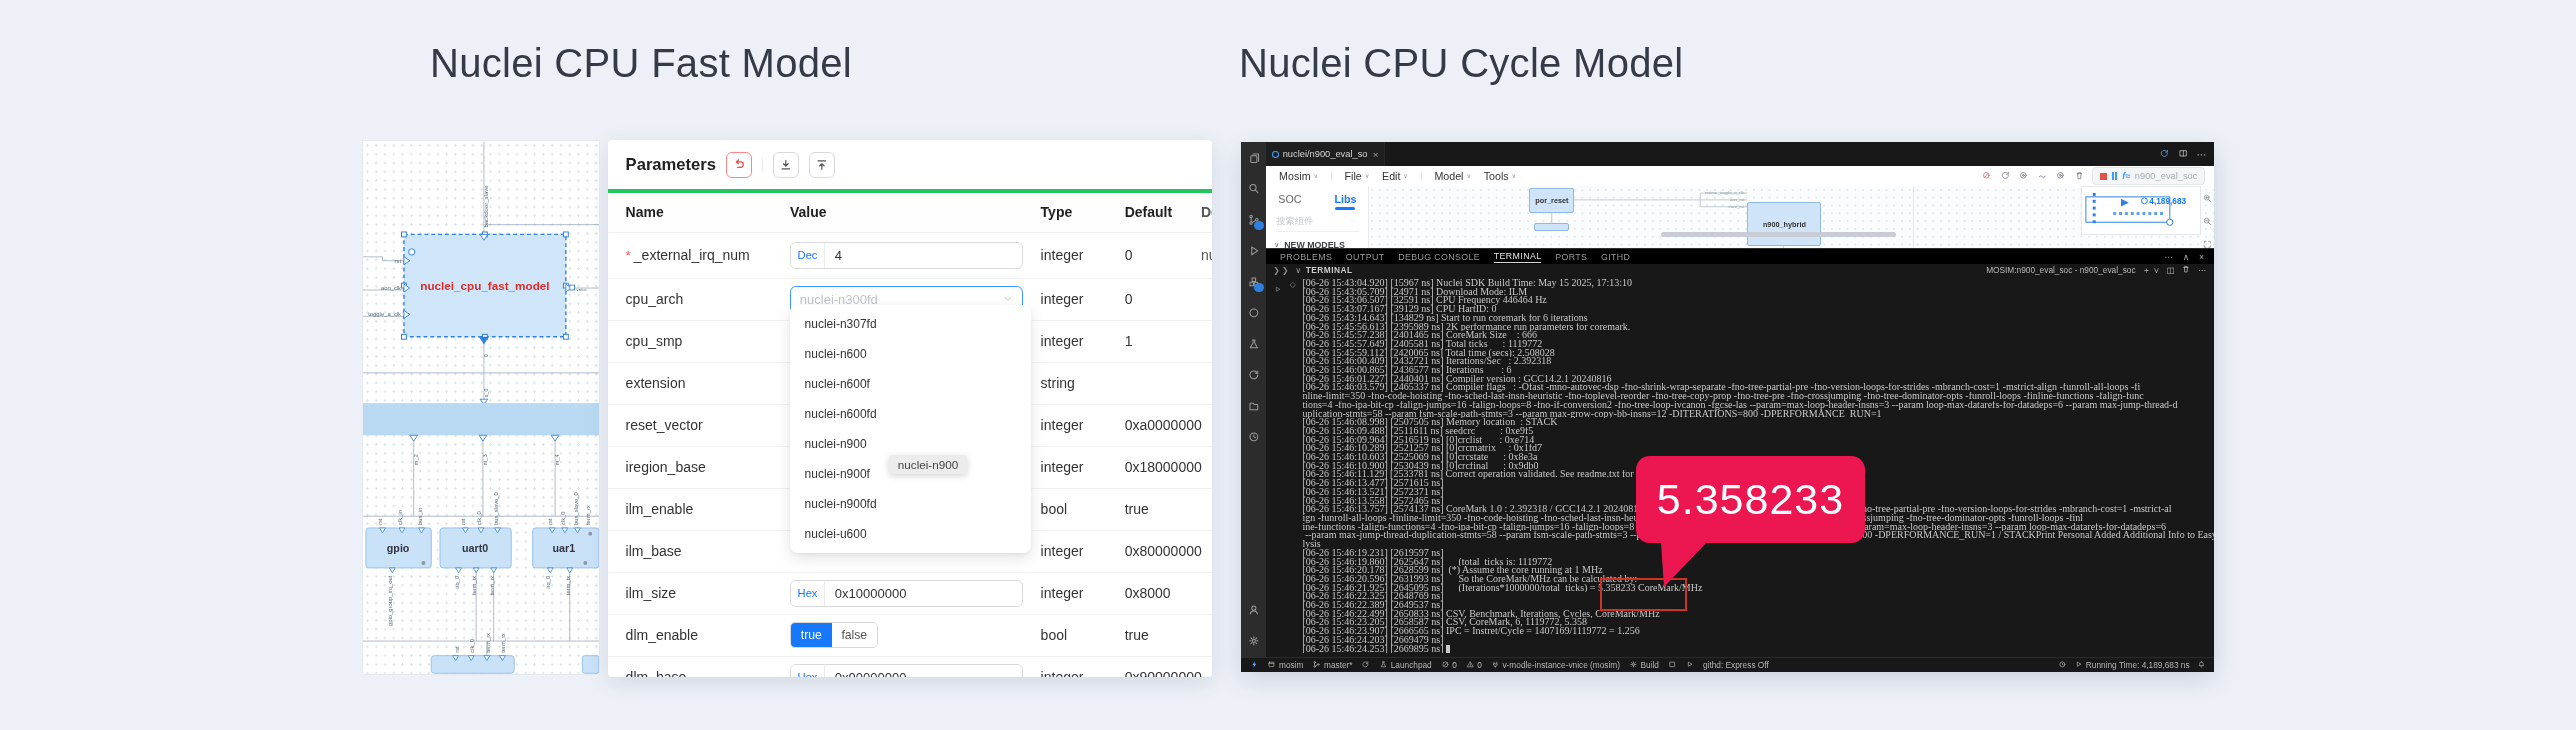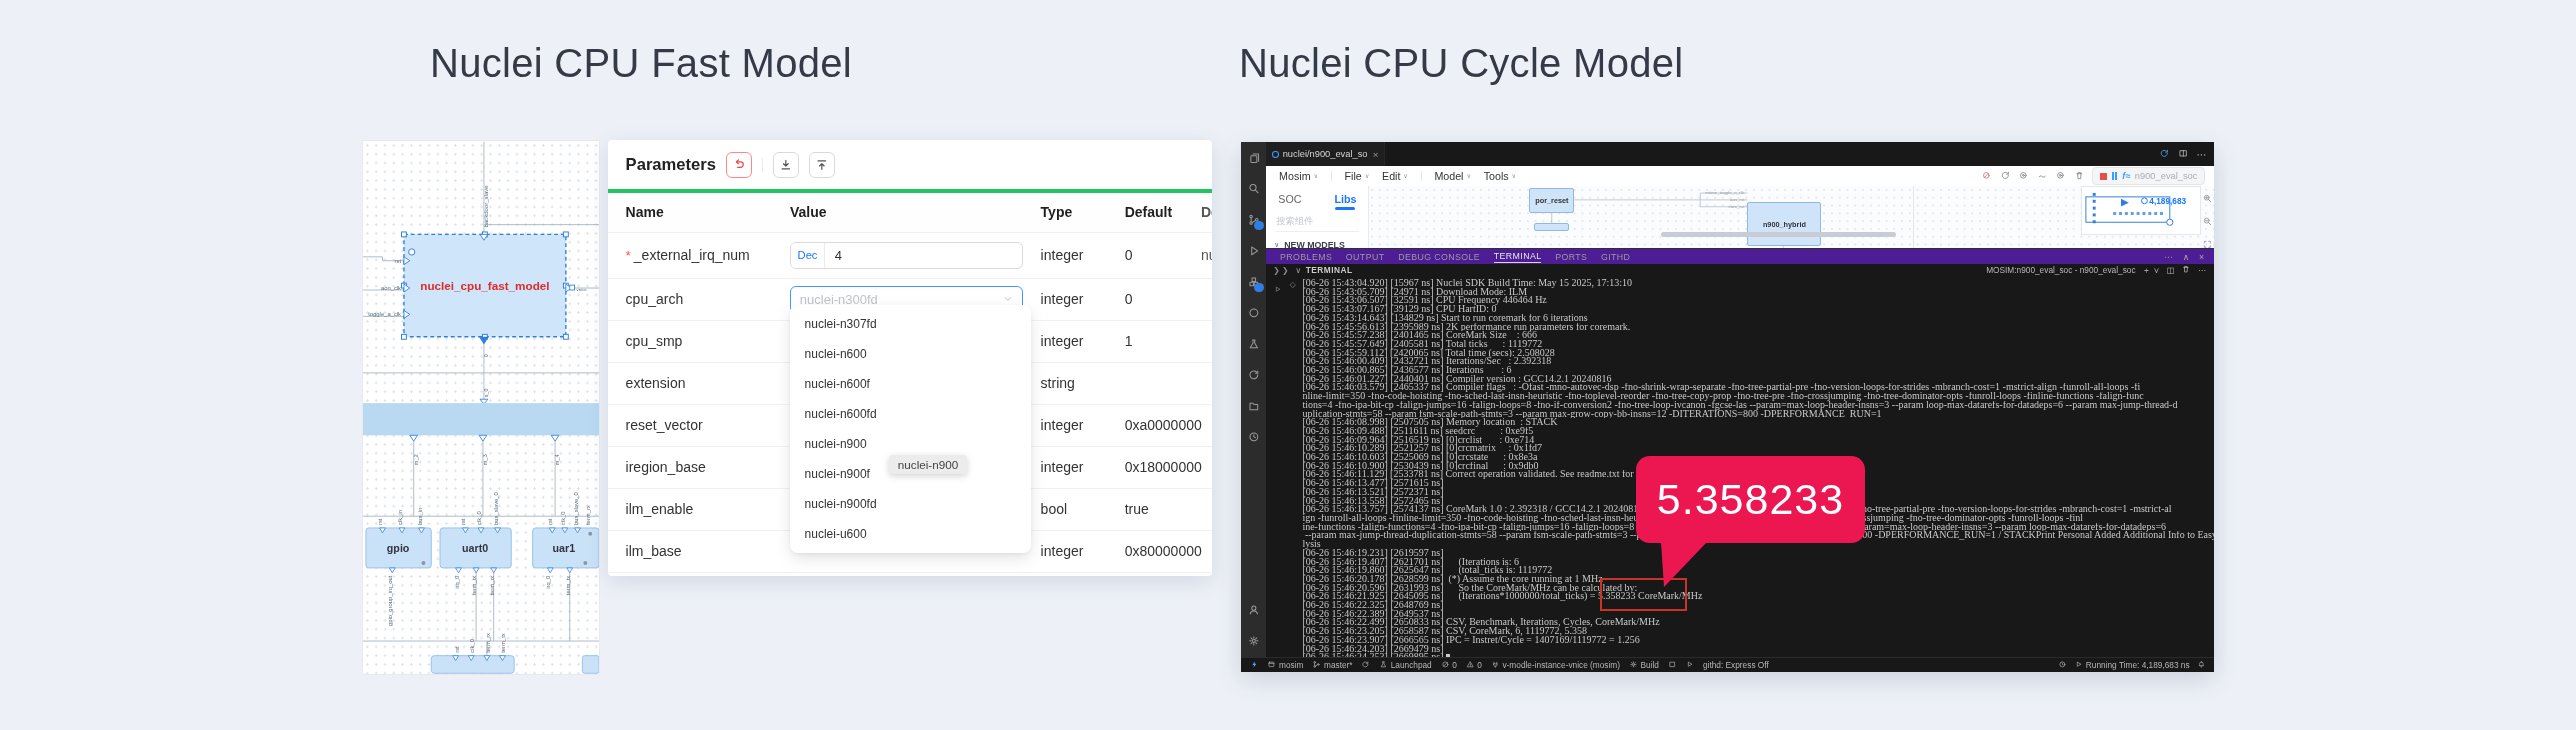--- a/index.html
+++ b/index.html
@@ -8,21 +8,21 @@
   .sec-title{position:absolute;font-size:40px;font-weight:500;color:#343a46;letter-spacing:0.3px;white-space:nowrap}
 
   
   .fm-diagram{position:absolute;left:362px;top:140px;width:236px;height:533px;background:#fff;
               border:1px solid #e6ebf2;overflow:hidden;
               background-image:radial-gradient(#dde4ec 1px,transparent 1px);background-size:8.8px 8.8px}
   .fm-diagram svg{position:absolute;left:0;top:0}
   .fm-diagram text{font-family:"Liberation Sans",sans-serif}
 
   
-  .params{position:absolute;left:608px;top:140px;width:604px;height:436px;background:#fff;border-radius:3.9px;
+  .params{position:absolute;left:608px;top:140px;width:604px;height:537px;background:#fff;border-radius:3.9px;
           box-shadow:0 5.9px 21.5px rgba(25,45,90,.12);overflow:hidden}
   .p-head{display:flex;align-items:center;gap:9.8px;padding:11.7px 0 10.7px 17.6px}
   .p-title{font-size:16.6px;font-weight:700;color:#222}
   .icon-btn{width:24.4px;height:24.4px;border:1px solid #d9d9d9;border-radius:5.9px;display:flex;align-items:center;justify-content:center;background:#fff}
   .icon-btn.red{border-color:#ff8589}
   .v-div{width:1px;height:14.7px;background:#ececec}
   .p-row{display:grid;grid-template-columns:182px 235px 86px 84px 1fr;align-items:center;height:41px;
          border-top:1px solid #f1f1f1;font-size:14px;color:#333}
   .p-row.hdr{height:39px;font-weight:700;color:#1f1f1f;background:#fefefe;border-top:4px solid #22c55e}
   .p-row.r0{height:45px}
@@ -79,21 +79,21 @@
   .side-sec .chev{font-size:6.8px;color:#666;font-weight:400}
   .canvas{position:absolute;left:102px;top:0;right:0;height:62px;
           background-image:radial-gradient(#e4e9ef 0.8px,transparent 0.8px);background-size:7.8px 7.8px}
   .blk{position:absolute;background:#cfe4f8;border:1px solid #90b8e0;border-radius:2px;display:flex;align-items:center;justify-content:center;
        font-size:7.3px;color:#333;font-weight:600;box-sizing:border-box}
   .pins{position:absolute;left:322px;top:2.9px;width:54px;font-size:4.4px;line-height:7.2px;color:#98a2ae;text-align:right;white-space:pre-line}
   .cv-div{position:absolute;left:545px;top:0;width:1px;height:62px;background:#e2e5ea}
   .cv-sb{position:absolute;left:293px;top:46px;width:235px;height:4.9px;border-radius:2.9px;background:#c8cdd5}
   .mini{position:absolute;left:713px;top:0;width:120px;height:49px;background:#fff;border:1px solid #e4e7eb;overflow:hidden;box-sizing:border-box}
   .cv-tools{position:absolute;left:834px;top:3.9px;display:flex;flex-direction:column;gap:4.9px;color:#8b9099}
-  .panelbar{position:absolute;left:25.4px;top:106px;right:0;height:16.6px;background:#4c1d95;display:flex;align-items:center;border-top:1px solid #303030}
+  .panelbar{position:absolute;left:25.4px;top:106px;right:0;height:16.6px;background:#000000;display:flex;align-items:center;border-top:1px solid #303030}
   .ptab{font-size:8.8px;color:#9b9b9b;margin-left:13.7px;letter-spacing:0.4px;padding-bottom:1px;white-space:nowrap}
   .ptab.active{color:#e8e8e8;border-bottom:1px solid #d7d7d7}
   .pbar-right{margin-left:auto;margin-right:9.8px;display:flex;gap:9.8px;color:#aaa;font-size:8.8px}
   .termhead{position:absolute;left:25.4px;top:122px;right:0;height:12.7px;display:flex;align-items:center;background:#181818;font-size:8.3px;color:#ccc}
   .th-chev{color:#888;margin-left:6.8px;font-size:7.8px}
   .th-title{margin-left:6.8px;font-weight:700;letter-spacing:0.5px;display:flex;gap:3.9px;align-items:center}
   .th-right{margin-left:auto;margin-right:7.8px;display:flex;gap:6.8px;align-items:center;color:#b9b9b9;font-size:8.3px;white-space:nowrap}
   .term{position:absolute;left:25.4px;top:135px;right:0;bottom:13.7px;background:#181818;overflow:hidden}
   .term-g{position:absolute;left:6.8px;top:2.9px;display:flex;gap:7.8px;color:#8a8a8a}
   .tlines{position:absolute;left:36px;top:2px;right:0}
@@ -609,21 +609,20 @@
           <div>[06-26 15:46:11.129] [2533781 ns] Correct operation validated. See readme.txt for run and reporting rules.</div>
           <div>[06-26 15:46:13.477] [2571615 ns]</div>
           <div>[06-26 15:46:13.521] [2572371 ns]</div>
           <div>[06-26 15:46:13.558] [2572465 ns]</div>
           <div>[06-26 15:46:13.757] [2574137 ns] CoreMark 1.0 : 2.392318 / GCC14.2.1 20240816 -Ofast -mno-autovec-dsp -fno-shrink-wrap-separate -fno-tree-partial-pre -fno-version-loops-for-strides -mbranch-cost=1 -mstrict-al</div>
           <div>ign -funroll-all-loops -finline-limit=350 -fno-code-hoisting -fno-sched-last-insn-heuristic -fno-toplevel-reorder -fno-tree-copy-prop -fno-crossjumping -fno-tree-dominator-opts -funroll-loops -finl</div>
           <div>ine-functions -falign-functions=4 -fno-ipa-bit-cp -falign-jumps=16 -falign-loops=8 -fno-if-conversion2 -fno-tree-loop-ivcanon -fgcse-las --param=max-loop-header-insns=3 --param loop-max-datarefs-for-datadeps=6</div>
           <div> --param max-jump-thread-duplication-stmts=58 --param fsm-scale-path-stmts=3 --param max-grow-copy-bb-insns=12 -DITERATIONS=800 -DPERFORMANCE_RUN=1 / STACKPrint Personal Added Additional Info to Easy Visual Ana</div>
           <div>lysis</div>
           <div>[06-26 15:46:19.231] [2619597 ns]</div>
-          <div>[06-26 15:46:19.407] [2621701 ns]      (Iterations is: 6</div>
           <div>[06-26 15:46:19.860] [2625647 ns]      (total_ticks is: 1119772</div>
           <div>[06-26 15:46:20.178] [2628599 ns]  (*) Assume the core running at 1 MHz</div>
           <div>[06-26 15:46:20.596] [2631993 ns]      So the CoreMark/MHz can be calculated by:</div>
           <div>[06-26 15:46:21.925] [2645095 ns]      (Iterations*1000000/total_ticks) = 5.358233 CoreMark/MHz</div>
           <div>[06-26 15:46:22.325] [2648769 ns]</div>
           <div>[06-26 15:46:22.389] [2649537 ns]</div>
           <div>[06-26 15:46:22.499] [2650833 ns] CSV, Benchmark, Iterations, Cycles, CoreMark/MHz</div>
           <div>[06-26 15:46:23.205] [2658587 ns] CSV, CoreMark, 6, 1119772, 5.358</div>
           <div>[06-26 15:46:23.907] [2666565 ns] IPC = Instret/Cycle = 1407169/1119772 = 1.256</div>
           <div>[06-26 15:46:24.203] [2669479 ns]</div>

